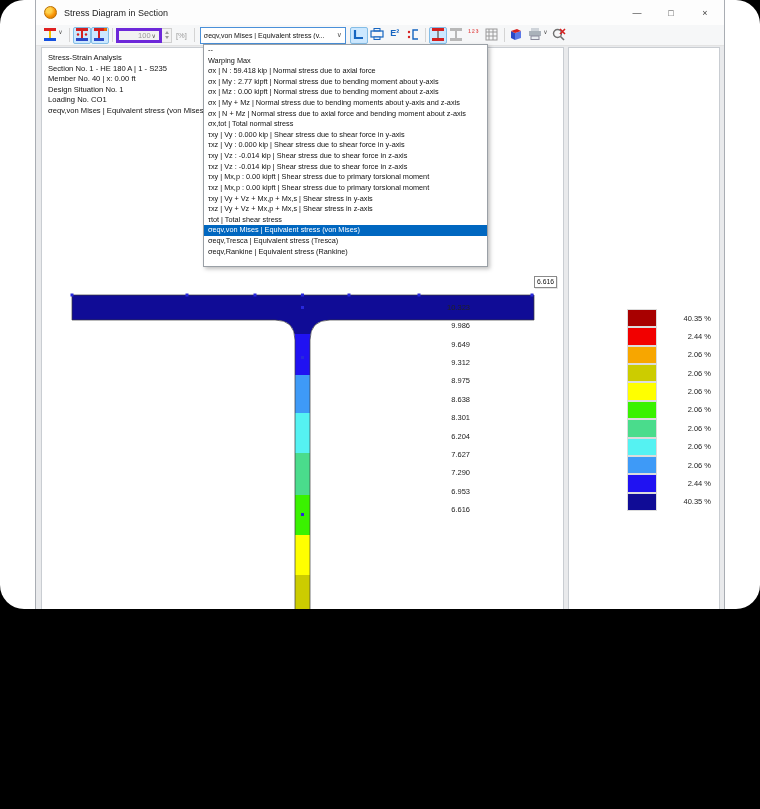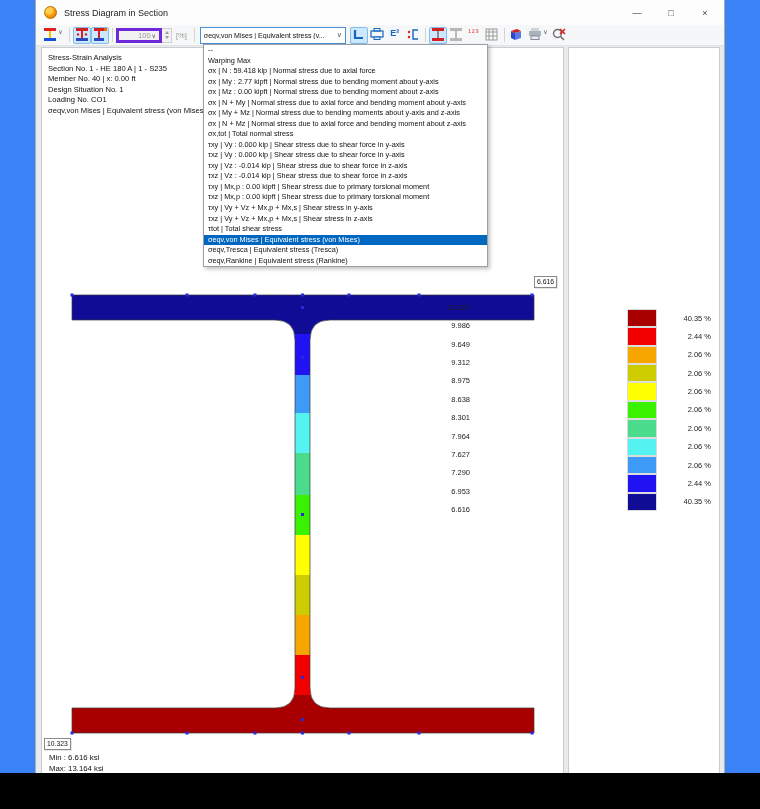--- a/index.html
+++ b/index.html
@@ -1,17 +1,17 @@
 <!DOCTYPE html>
 <html><head>
 <meta charset="utf-8">
 <style>
   * { margin:0; padding:0; box-sizing:border-box; }
   html,body { width:760px; height:809px; background:#000; font-family:"Liberation Sans", sans-serif; }
-  #screen { position:relative; width:760px; height:773px; background:#3b82f6; overflow:hidden; }
+  #screen { position:relative; width:760px; height:609px; background:#ffffff; overflow:hidden;border-radius:24px; }
   #accent-strip { position:absolute; left:0; top:806px; width:760px; height:3px; background:#3f62b5; }
 
   
   .window { position:absolute; left:35px; top:0; width:690px; height:805px; background:#fff;
             border:1px solid #a9adb3; border-top:none; }
 
   
   .titlebar { position:absolute; left:0; top:0; width:100%; height:25px; background:#fdfdfd;
               display:flex; align-items:center; }
   .app-icon { width:13px; height:13px; border-radius:50%; margin-left:8px;
@@ -289,21 +289,21 @@
 
       <div class="panel legend-panel">
         <div class="legend-values">
           <span class="legend-value" style="top:255px">10.323</span>
           <span class="legend-value" style="top:273.4px">9.986</span>
           <span class="legend-value" style="top:291.7px">9.649</span>
           <span class="legend-value" style="top:310.1px">9.312</span>
           <span class="legend-value" style="top:328.4px">8.975</span>
           <span class="legend-value" style="top:346.8px">8.638</span>
           <span class="legend-value" style="top:365.2px">8.301</span>
-          <span class="legend-value" style="top:383.5px">7.964</span>
+          <span class="legend-value" style="top:383.5px">6.204</span>
           <span class="legend-value" style="top:401.9px">7.627</span>
           <span class="legend-value" style="top:420.2px">7.290</span>
           <span class="legend-value" style="top:438.6px">6.953</span>
           <span class="legend-value" style="top:457px">6.616</span>
         </div>
         <div class="legend-bands">
           <div class="legend-row">
             <div class="swatch" style="background-color: rgb(168, 0, 0);"></div>
             <div class="legend-pct">40.35 %</div>
           </div>
@@ -350,21 +350,20 @@
         </div>
       </div>
     </div>
 
     <div class="dropdown">
       <div class="dd-item">--</div>
       <div class="dd-item">Warping Max</div>
       <div class="dd-item">σx | N : 59.418 kip | Normal stress due to axial force</div>
       <div class="dd-item">σx | My : 2.77 kipft | Normal stress due to bending moment about y-axis</div>
       <div class="dd-item">σx | Mz : 0.00 kipft | Normal stress due to bending moment about z-axis</div>
-      <div class="dd-item">σx | N + My | Normal stress due to axial force and bending moment about y-axis</div>
       <div class="dd-item">σx | My + Mz | Normal stress due to bending moments about y-axis and z-axis</div>
       <div class="dd-item">σx | N + Mz | Normal stress due to axial force and bending moment about z-axis</div>
       <div class="dd-item">σx,tot | Total normal stress</div>
       <div class="dd-item">τxy | Vy : 0.000 kip | Shear stress due to shear force in y-axis</div>
       <div class="dd-item">τxz | Vy : 0.000 kip | Shear stress due to shear force in y-axis</div>
       <div class="dd-item">τxy | Vz : -0.014 kip | Shear stress due to shear force in z-axis</div>
       <div class="dd-item">τxz | Vz : -0.014 kip | Shear stress due to shear force in z-axis</div>
       <div class="dd-item">τxy | Mx,p : 0.00 kipft | Shear stress due to primary torsional moment</div>
       <div class="dd-item">τxz | Mx,p : 0.00 kipft | Shear stress due to primary torsional moment</div>
       <div class="dd-item">τxy | Vy + Vz + Mx,p + Mx,s | Shear stress in y-axis</div>

